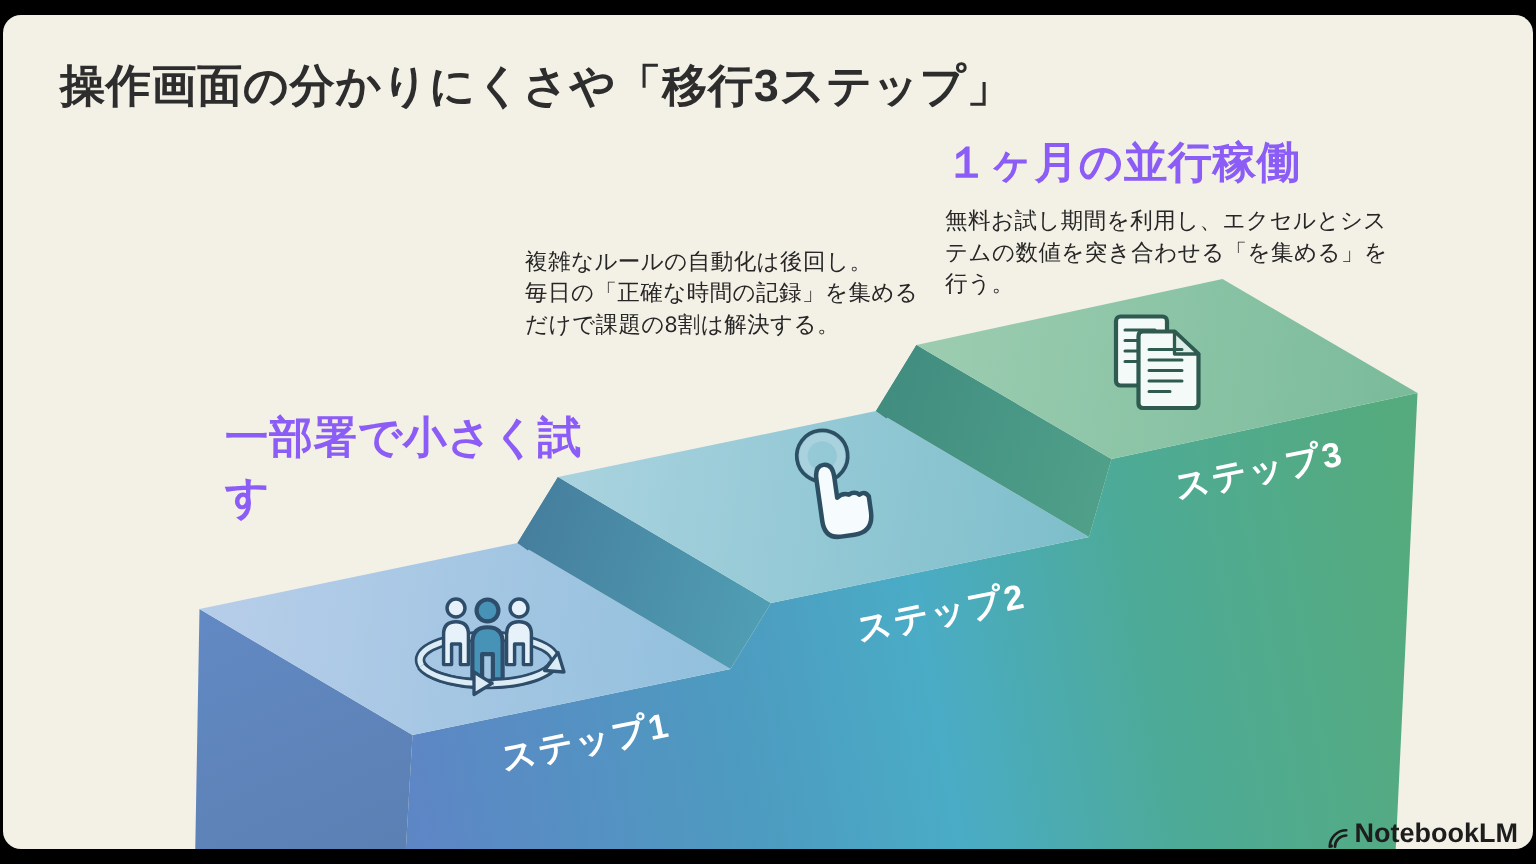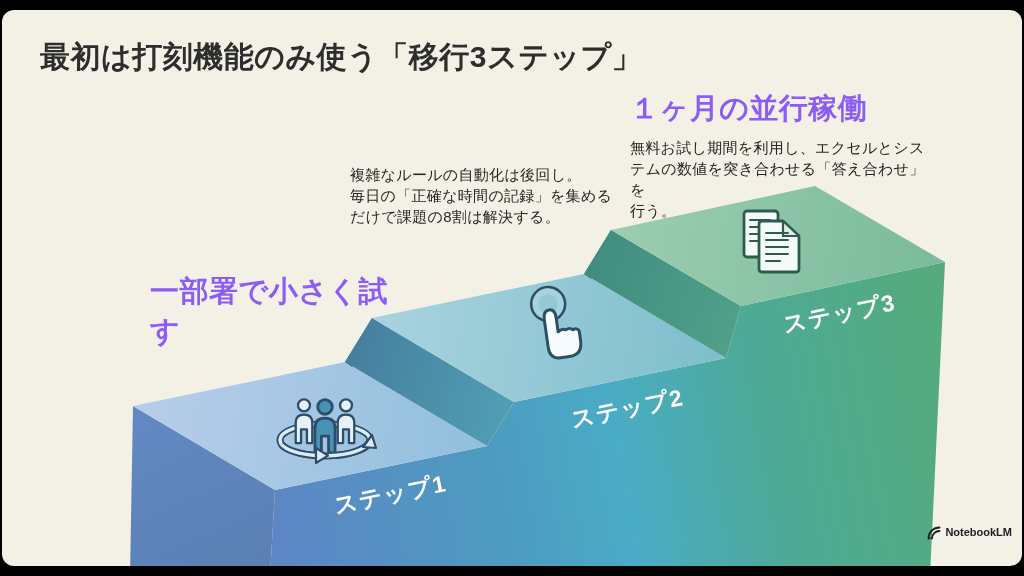--- a/index.html
+++ b/index.html
@@ -18,23 +18,23 @@
     font-size:30px;font-weight:800;color:#2d2d2d;letter-spacing:.5px;
   }
   .step-text{position:absolute;}
   .step-text h2{margin:0 0 8px 0;font-size:29px;font-weight:700;color:#8b5cf6;letter-spacing:.5px;}
   .step-text p{margin:0;font-size:15px;line-height:21px;color:#262626;white-space:pre-line;letter-spacing:.3px;}
   .step-text-1{left:105px;top:262px;width:270px;margin-left:30px;}
   .step-text-1 h2{padding-left:13px;}
   .step-text-2{left:348px;top:154px;width:270px;}
   .step-text-3{left:628px;top:79px;width:300px;}
   .watermark{
-    position:absolute;right:10px;bottom:20px;height:20px;
-    display:flex;align-items:flex-start;gap:4px;
-    color:#1d1d1d;font-size:11px;font-weight:700;
+    position:absolute;right:10px;bottom:0;height:20px;
+    display:flex;align-items:flex-end;gap:4px;
+    color:#1d1d1d;font-size:18px;font-weight:700;
   }
   .step-label{
     font-size:23px;font-weight:800;letter-spacing:1.5px;
   }
 </style>
 </head>
 <body>
 
 <div class="slide">
 
@@ -113,34 +113,34 @@
 
     <g transform="translate(773,241)" stroke="#2e5a50" stroke-linejoin="round" stroke-linecap="round">
       <rect x="-29" y="-30" width="34" height="46" rx="3" fill="#f3faf7" stroke-width="2.8"></rect>
       <path d="M -23,-21 h 20 M -23,-14 h 20 M -23,-7 h 20 M -23,0 h 20" fill="none" stroke-width="2"></path>
       <path d="M -11,-20 H 10 L 26,-5 V 28 Q 26,31 23,31 H -11 Q -14,31 -14,28 V -17 Q -14,-20 -11,-20 Z" fill="#f3faf7" stroke-width="2.8"></path>
       <path d="M 10,-20 L 26,-5 H 10 Z" fill="#dceee6" stroke-width="2.2"></path>
       <path d="M -7,-8 h 22 M -7,-1 h 22 M -7,6 h 22 M -7,13 h 22 M -7,20 h 14" fill="none" stroke-width="2"></path>
     </g>
   </svg>
 
-  <div class="title">最初は打刻機能のみ使う「移行3ステップ」</div>
+  <div class="title">操作画面の分かりにくさや「移行3ステップ」</div>
 
   <div class="step-text step-text-1">
     <h2>一部署で小さく試す</h2>
   </div>
   <div class="step-text step-text-2">
     <p>複雑なルールの自動化は後回し。
 毎日の「正確な時間の記録」を集める
 だけで課題の8割は解決する。</p>
   </div>
   <div class="step-text step-text-3">
     <h2>１ヶ月の並行稼働</h2>
     <p>無料お試し期間を利用し、エクセルとシス
-テムの数値を突き合わせる「答え合わせ」を
+テムの数値を突き合わせる「を集める」を
 行う。</p>
   </div>
 
   <div class="watermark">
     <svg width="14" height="14" viewBox="0 0 14 14">
       <path d="M 1.5,12.5 A 11,11 0 0 1 12.5,1.5" fill="none" stroke="#1d1d1d" stroke-width="1.8" stroke-linecap="round"></path>
       <path d="M 5,12.5 A 7.5,7.5 0 0 1 12.5,5" fill="none" stroke="#1d1d1d" stroke-width="1.8" stroke-linecap="round"></path>
       <circle cx="2.6" cy="12" r="1.1" fill="#1d1d1d"></circle>
     </svg>
     <span>NotebookLM</span>

